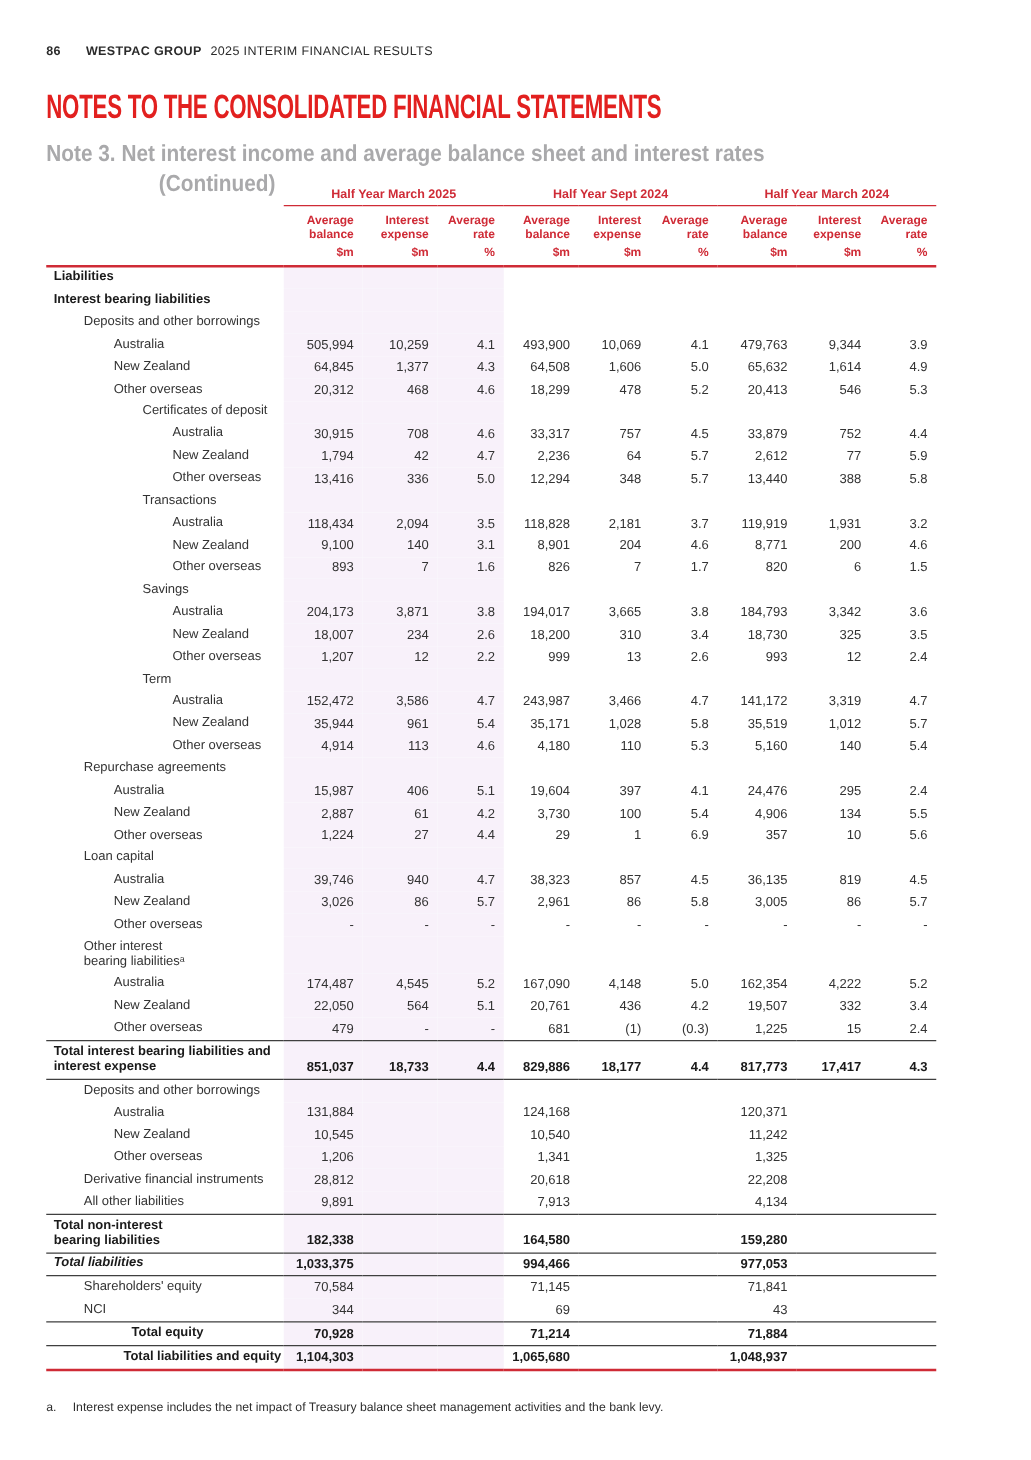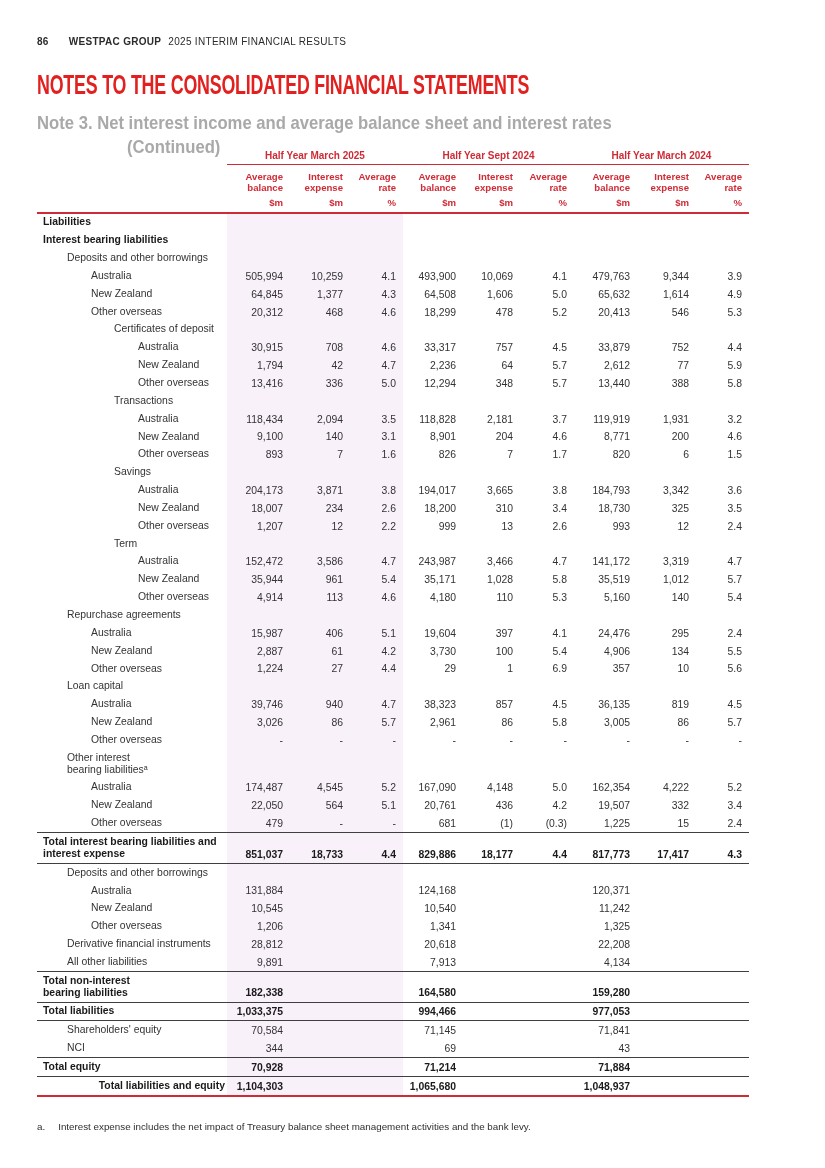--- a/index.html
+++ b/index.html
@@ -623,21 +623,21 @@
             <td class="num hl"></td>
             <td class="num hl"></td>
             <td class="num">164,580</td>
             <td class="num"></td>
             <td class="num"></td>
             <td class="num">159,280</td>
             <td class="num"></td>
             <td class="num"></td>
           </tr>
           <tr class="bold bt-dark bb-dark">
-            <td class="stub" style="padding-left: 6px;">Total liabilities</td>
+            <td class="stub" style="padding-left: 6px; font-style: italic;">Total liabilities</td>
             <td class="num hl">1,033,375</td>
             <td class="num hl"></td>
             <td class="num hl"></td>
             <td class="num">994,466</td>
             <td class="num"></td>
             <td class="num"></td>
             <td class="num">977,053</td>
             <td class="num"></td>
             <td class="num"></td>
           </tr>
@@ -659,21 +659,21 @@
             <td class="num hl"></td>
             <td class="num hl"></td>
             <td class="num">69</td>
             <td class="num"></td>
             <td class="num"></td>
             <td class="num">43</td>
             <td class="num"></td>
             <td class="num"></td>
           </tr>
           <tr class="bold bt-dark bb-dark">
-            <td class="stub" style="padding-left: 6px;">Total equity</td>
+            <td class="stub" style="padding-left: 6px; text-align: center;">Total equity</td>
             <td class="num hl">70,928</td>
             <td class="num hl"></td>
             <td class="num hl"></td>
             <td class="num">71,214</td>
             <td class="num"></td>
             <td class="num"></td>
             <td class="num">71,884</td>
             <td class="num"></td>
             <td class="num"></td>
           </tr>

